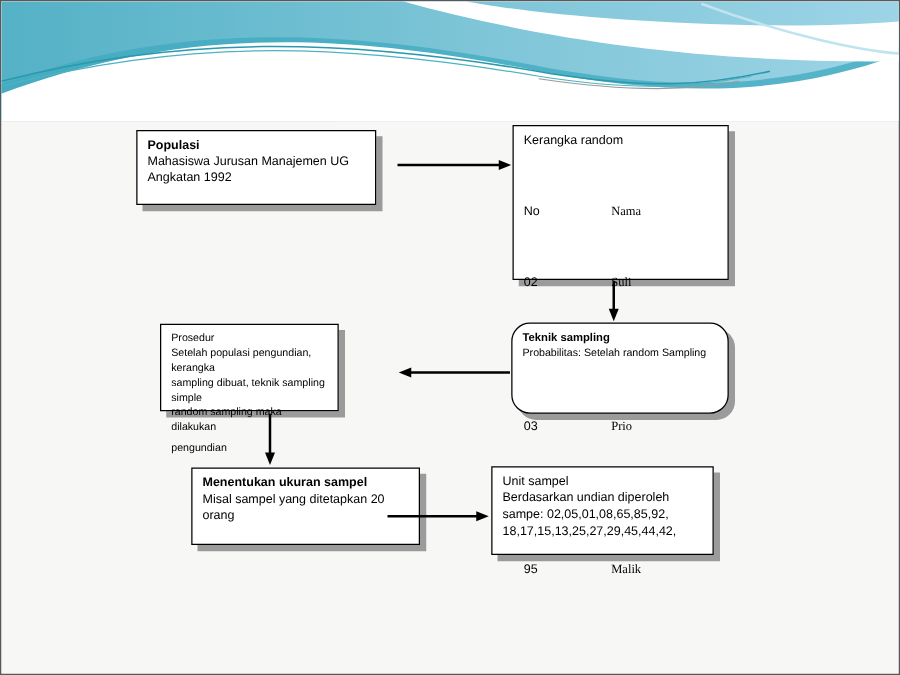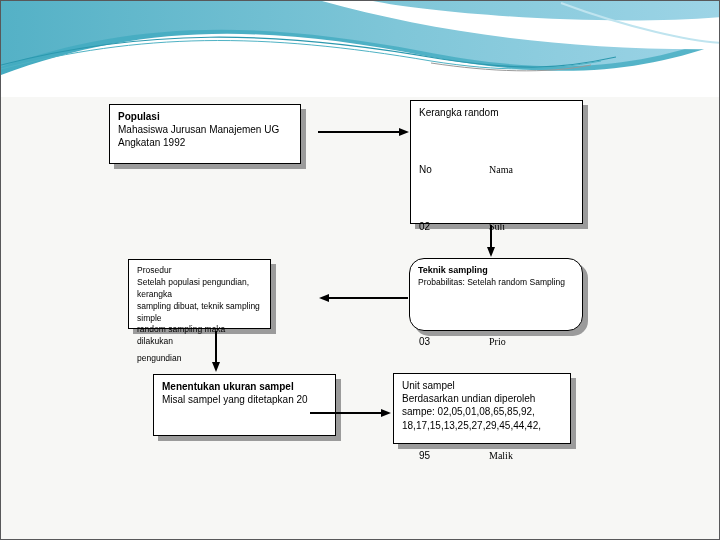--- a/index.html
+++ b/index.html
@@ -115,20 +115,21 @@
   </div>
 
   <div class="fbox box-teknik small">
     <div class="title-bold" style="font-size:9px;">Teknik sampling</div>
     <div>Probabilitas: Setelah random Sampling</div>
   </div>
 
   <div class="fbox box-ukuran">
     <div class="title-bold">Menentukan ukuran sampel</div>
     <div>Misal sampel yang ditetapkan 20</div>
+    <div>orang</div>
   </div>
 
   <div class="fbox box-unit">
     <div>Unit sampel</div>
     <div>Berdasarkan undian diperoleh</div>
     <div>sampe: 02,05,01,08,65,85,92,</div>
     <div>18,17,15,13,25,27,29,45,44,42,</div>
   </div>
 
   <svg class="connectors" viewBox="0 0 720 540">

